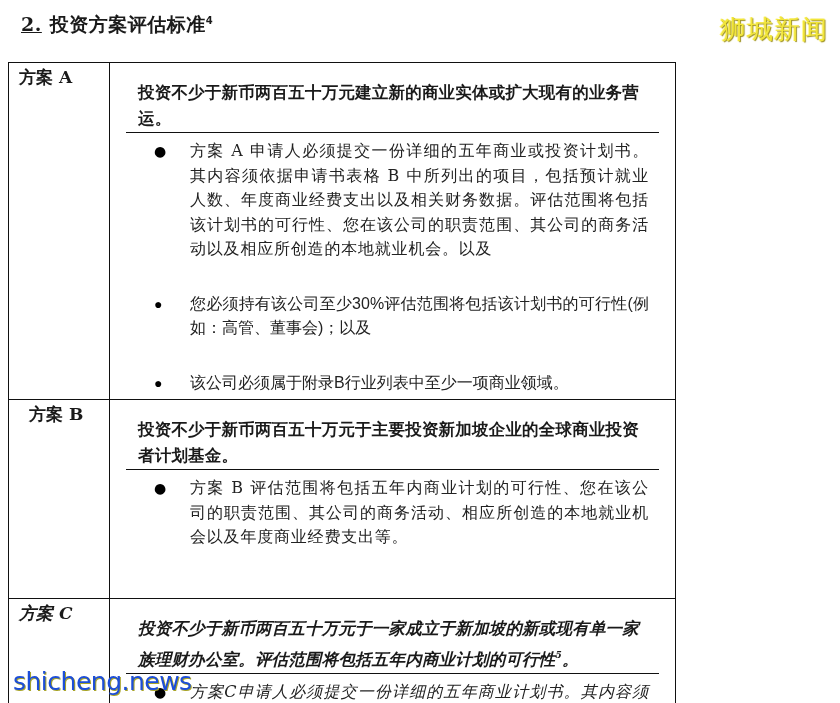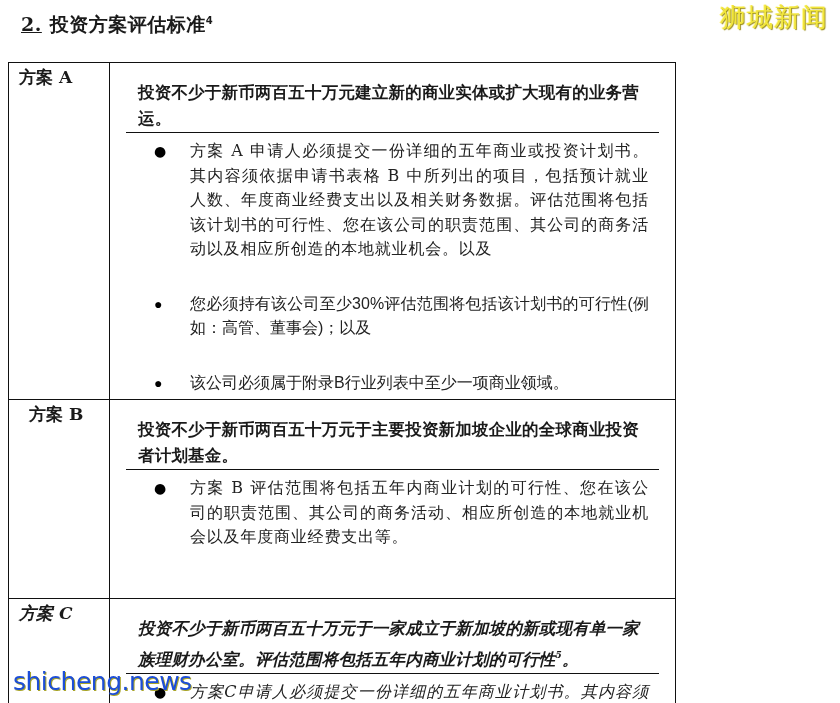--- a/index.html
+++ b/index.html
@@ -2,21 +2,21 @@
 <html><head>
 <meta charset="utf-8">
 <style>
   html, body { margin: 0; padding: 0; background: #ffffff; }
   body { width: 840px; height: 703px; position: relative; overflow: hidden;
          font-family: "DejaVu Serif", "Liberation Serif", serif; color: #1a1a1a; }
   .title { position: absolute; left: 13px; top: 12px; font-size: 19px; font-weight: bold;
            font-family: "DejaVu Sans", sans-serif; letter-spacing: 0.5px; margin-left: 8px; }
   .title .num { text-decoration: underline; font-family: "DejaVu Serif", serif; margin-right: 8px; }
   .title sup { font-size: 10px; }
-  .wm-top { position: absolute; left: 720px; top: 0; font-size: 26px; color: #f2e63a;
+  .wm-top { position: absolute; left: 720px; top: 12px; font-size: 26px; color: #f2e63a;
             font-family: Liberation Serif, serif; letter-spacing: 1px;
             text-shadow: 1px 1px 1px #9a8d1a, -1px 0 0 #fff8a0; }
   .wm-bottom { position: absolute; left: 13px; top: 667px; font-size: 25px; color: #1d4ed8;
                font-family: "DejaVu Sans", sans-serif; letter-spacing: -0.5px;
                text-shadow: 1px 1px 0 #a9a52a; text-align: center; }
   table.criteria { position: absolute; left: 8px; top: 62px; width: 668px;
                    border-collapse: collapse; table-layout: fixed; }
   table.criteria td { border: 1.5px solid #111; vertical-align: top; padding: 16px; }
   td.label { width: 100px; font-weight: bold; font-size: 17px; padding: 3px 0 0 10px !important; }
   .row-header { font-weight: bold; font-size: 16.5px; line-height: 26px; padding: 1px 6px 0 12px; letter-spacing: 0.2px; }

